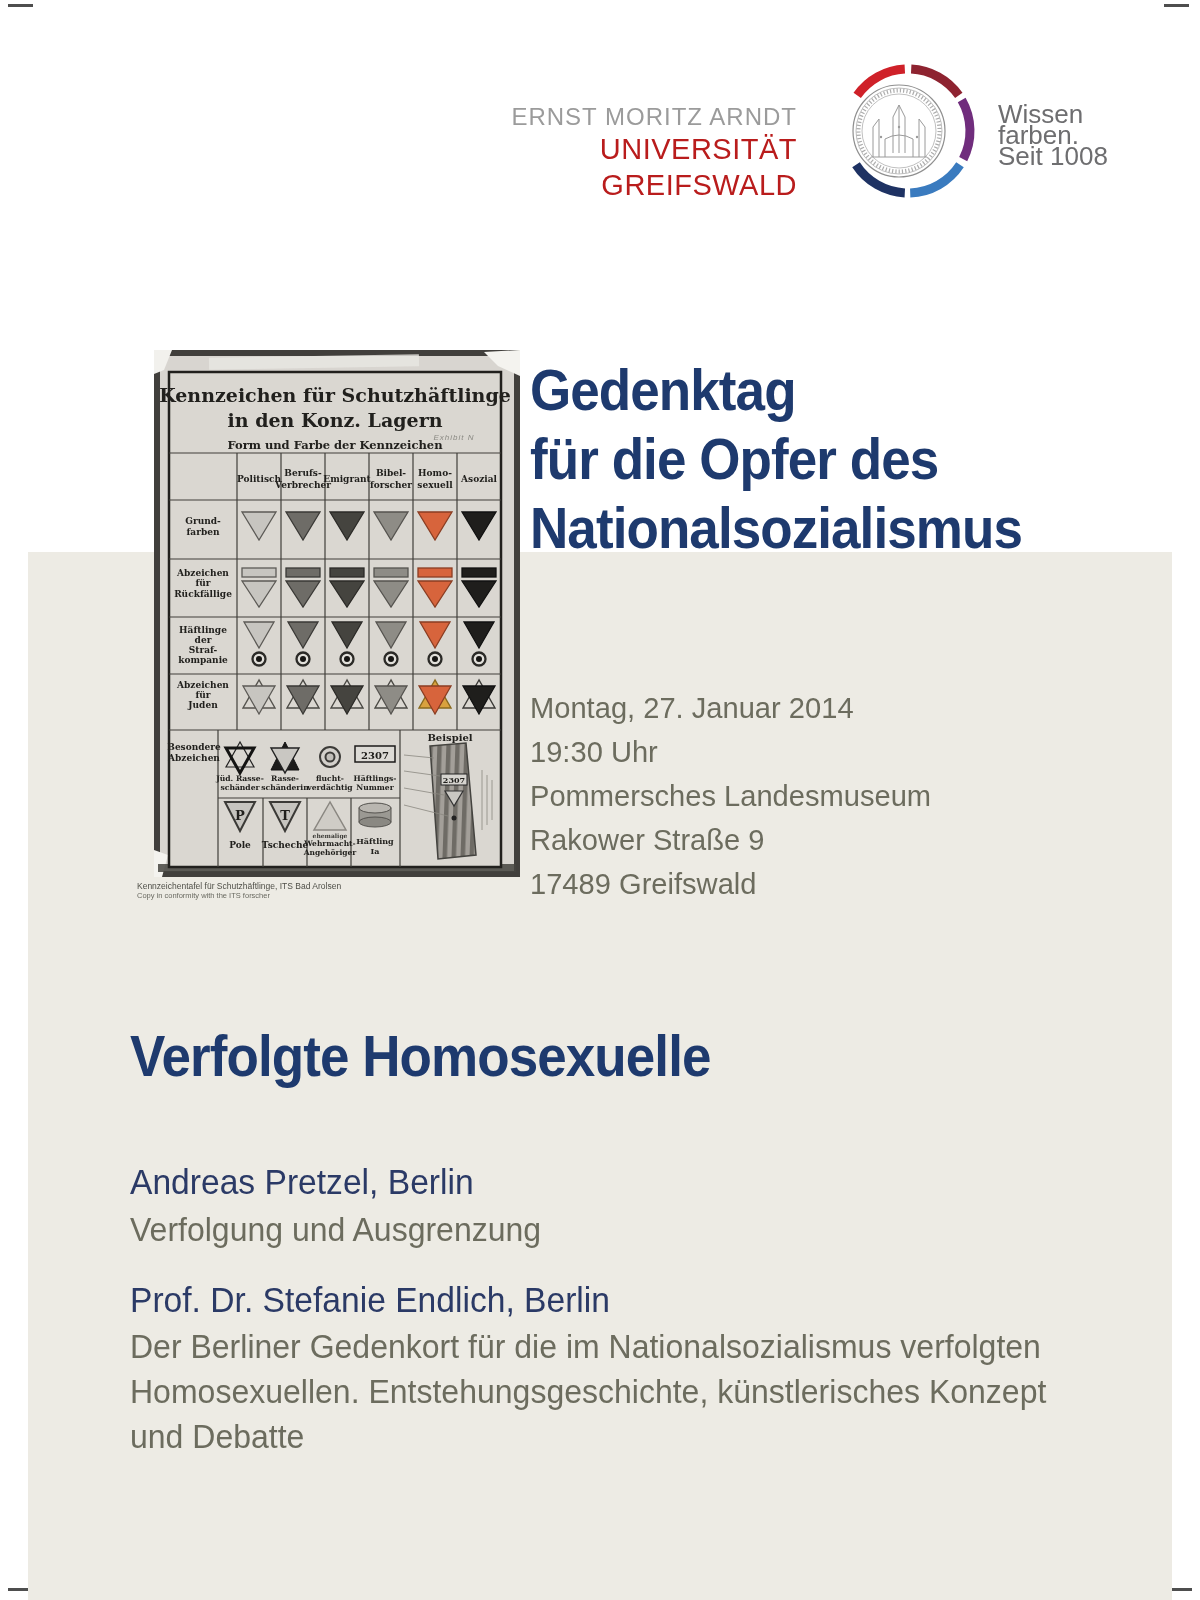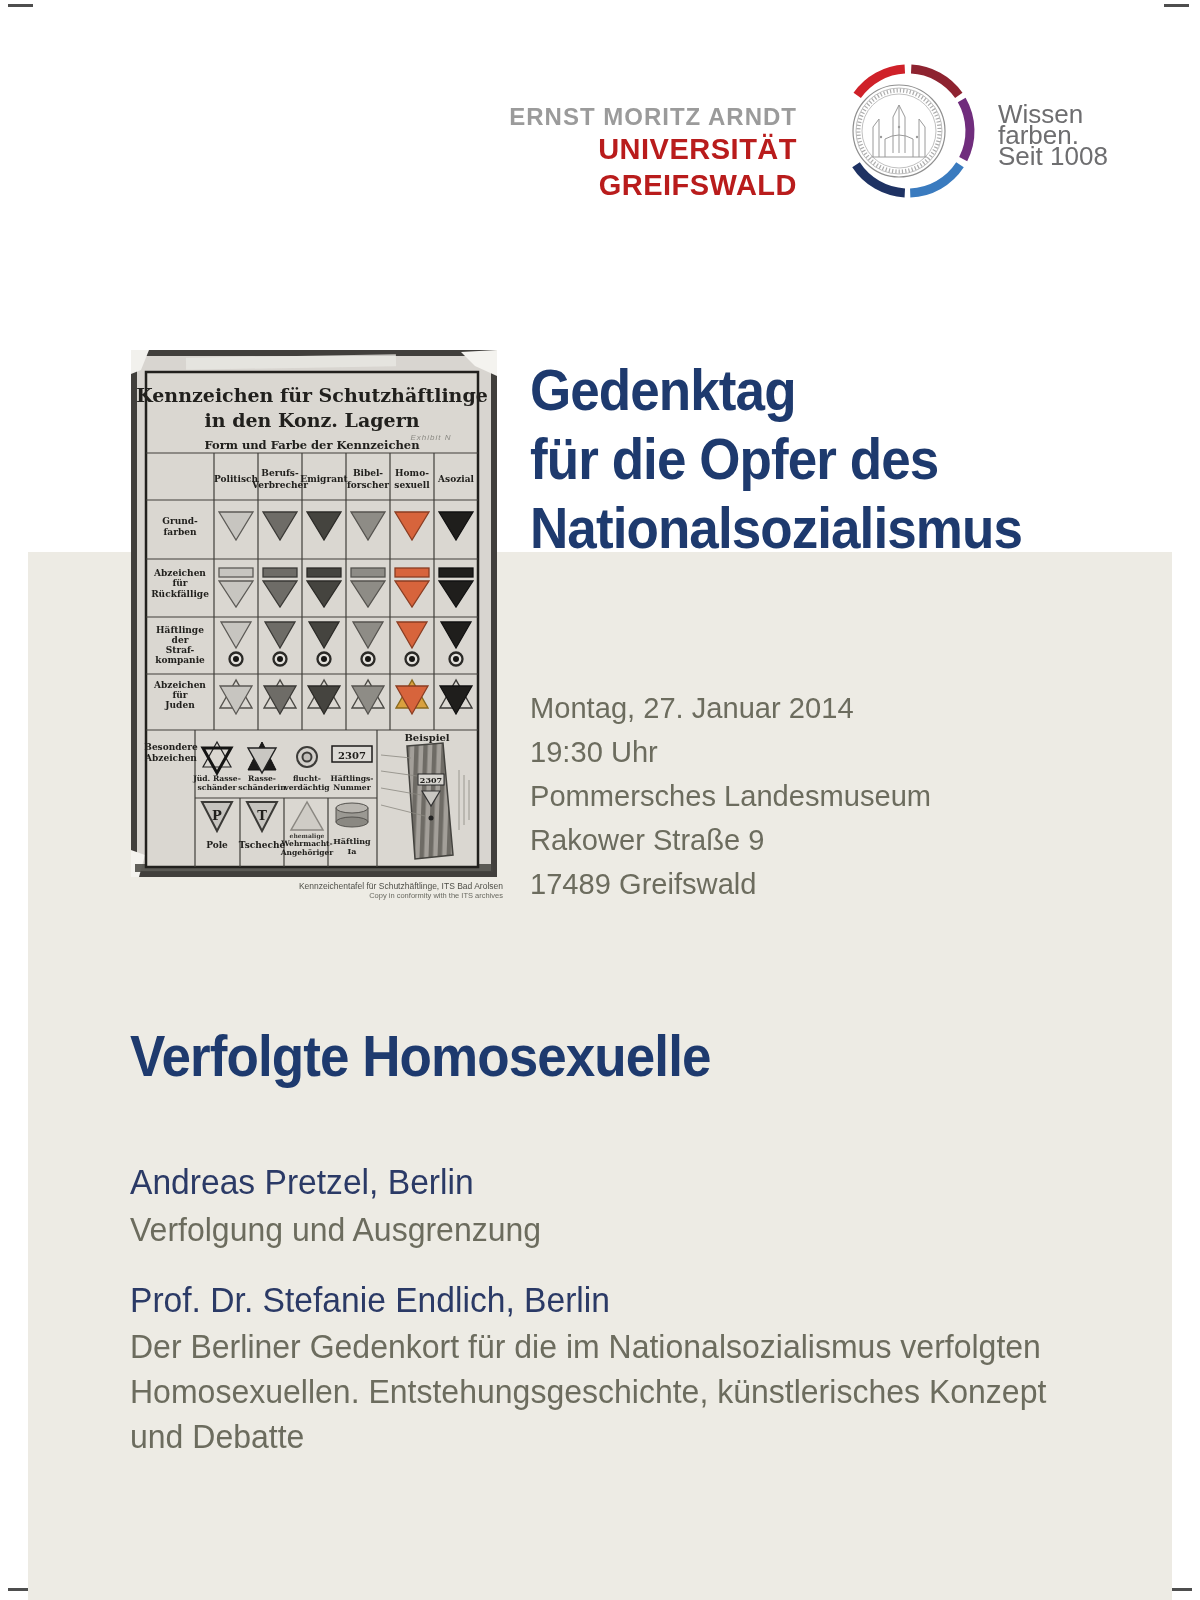--- a/index.html
+++ b/index.html
@@ -5,38 +5,38 @@
   html,body{margin:0;padding:0;}
   body{
     width:1200px;height:1600px;position:relative;overflow:hidden;
     background:#ffffff;font-family:"Liberation Sans",sans-serif;
   }
   .abs{position:absolute;}
   .crop{position:absolute;width:25px;height:3px;background:#4e4e4e;}
   .band{position:absolute;left:28px;top:552px;width:1144px;height:1048px;background:#edebe4;}
 
   
-  .wordmark{left:440px;top:103px;width:357px;text-align:right;color:#9b9b9b;font-weight:bold;}
+  .wordmark{left:440px;top:103px;width:357px;text-align:right;color:#9b9b9b;}
   .wordmark .l1{font-size:24px;line-height:28px;letter-spacing:1px;color:#9b9b9b;}
   .wordmark .l2{font-size:29px;line-height:36px;letter-spacing:0.5px;color:#b91c1c;}
   .tagline{left:998px;top:104px;color:#6e6e70;font-size:26px;line-height:21px;}
 
   
   .navy-title{color:#1e3a6e;font-weight:700;font-size:57px;line-height:69px;letter-spacing:-1px;white-space:nowrap;transform:scaleX(.93);transform-origin:left top;}
   .title-block{left:530px;top:356px;}
   .heading-block{left:130px;top:1022px;}
 
   
   .event-block{left:530px;top:686px;color:#6c6c5e;font-size:30px;line-height:44px;white-space:nowrap;transform:scaleX(.97);transform-origin:left top;}
   .speaker-name{color:#2b3a66;font-size:35px;line-height:44px;white-space:nowrap;transform:scaleX(.96);transform-origin:left top;}
   .speaker-topic{color:#6c6c5e;font-size:33px;line-height:45px;white-space:nowrap;transform:scaleX(.97);transform-origin:left top;}
 
   
-  .photo{left:131px;top:350px;width:366px;height:659px;}
-  .photo-caption{left:137px;top:881px;width:366px;text-align:right;color:#4f4f48;}
+  .photo{left:154px;top:350px;width:366px;height:659px;}
+  .photo-caption{left:137px;top:881px;width:366px;text-align:left;color:#4f4f48;}
   .photo-caption .c1{font-size:8.5px;line-height:10px;}
   .photo-caption .c2{font-size:7.5px;line-height:9px;color:#6a6a61;}
 
   
   .fr{font-family:"DejaVu Serif",serif;font-weight:bold;fill:#21201d;}
   .frlight{font-family:"DejaVu Serif",serif;font-weight:bold;fill:#3a3935;}
 </style>
 </head>
 <body>
 
@@ -314,21 +314,21 @@
         <line x1="328" y1="420" x2="328" y2="480"></line>
         <line x1="333" y1="425" x2="333" y2="475"></line>
         <line x1="338" y1="430" x2="338" y2="470"></line>
       </g>
     </g>
   </svg>
 </div>
 
 <div class="abs photo-caption">
   <div class="c1">Kennzeichentafel für Schutzhäftlinge, ITS Bad Arolsen</div>
-  <div class="c2">Copy in conformity with the ITS archives</div>
+  <div class="c2">Copy in conformity with the ITS forscher</div>
 </div>
 
 <div class="abs navy-title heading-block">Verfolgte Homosexuelle</div>
 
 <div class="abs speaker-name" style="left:130px;top:1160px;">Andreas Pretzel, Berlin</div>
 <div class="abs speaker-topic" style="left:130px;top:1207px;">Verfolgung und Ausgrenzung</div>
 
 <div class="abs speaker-name" style="left:130px;top:1278px;">Prof. Dr. Stefanie Endlich, Berlin</div>
 <div class="abs speaker-topic" style="left:130px;top:1324px;">
   <div>Der Berliner Gedenkort für die im Nationalsozialismus verfolgten</div>

